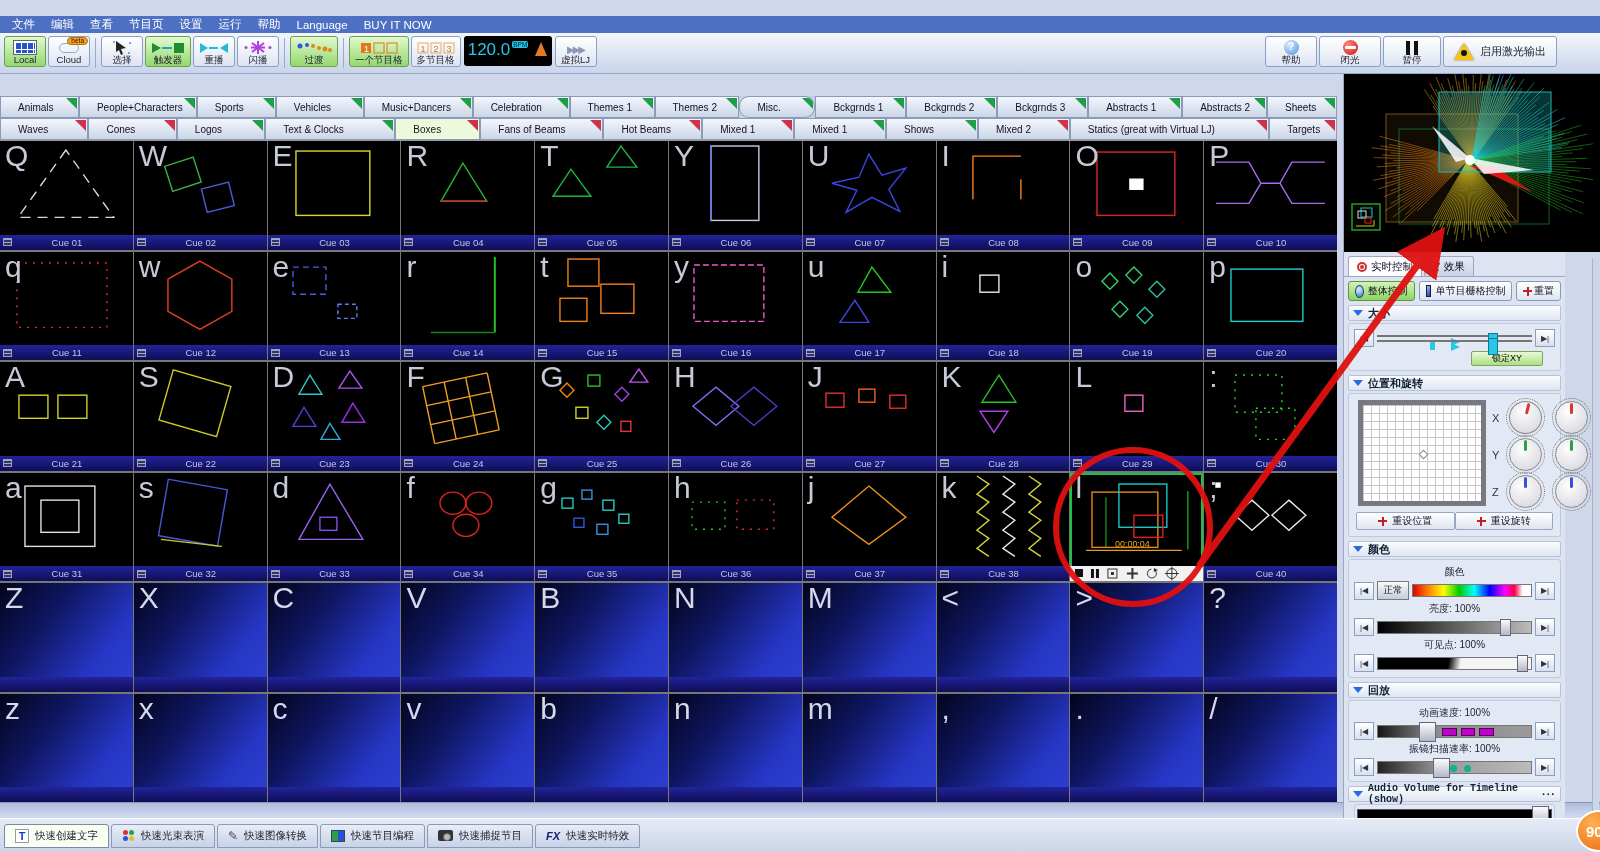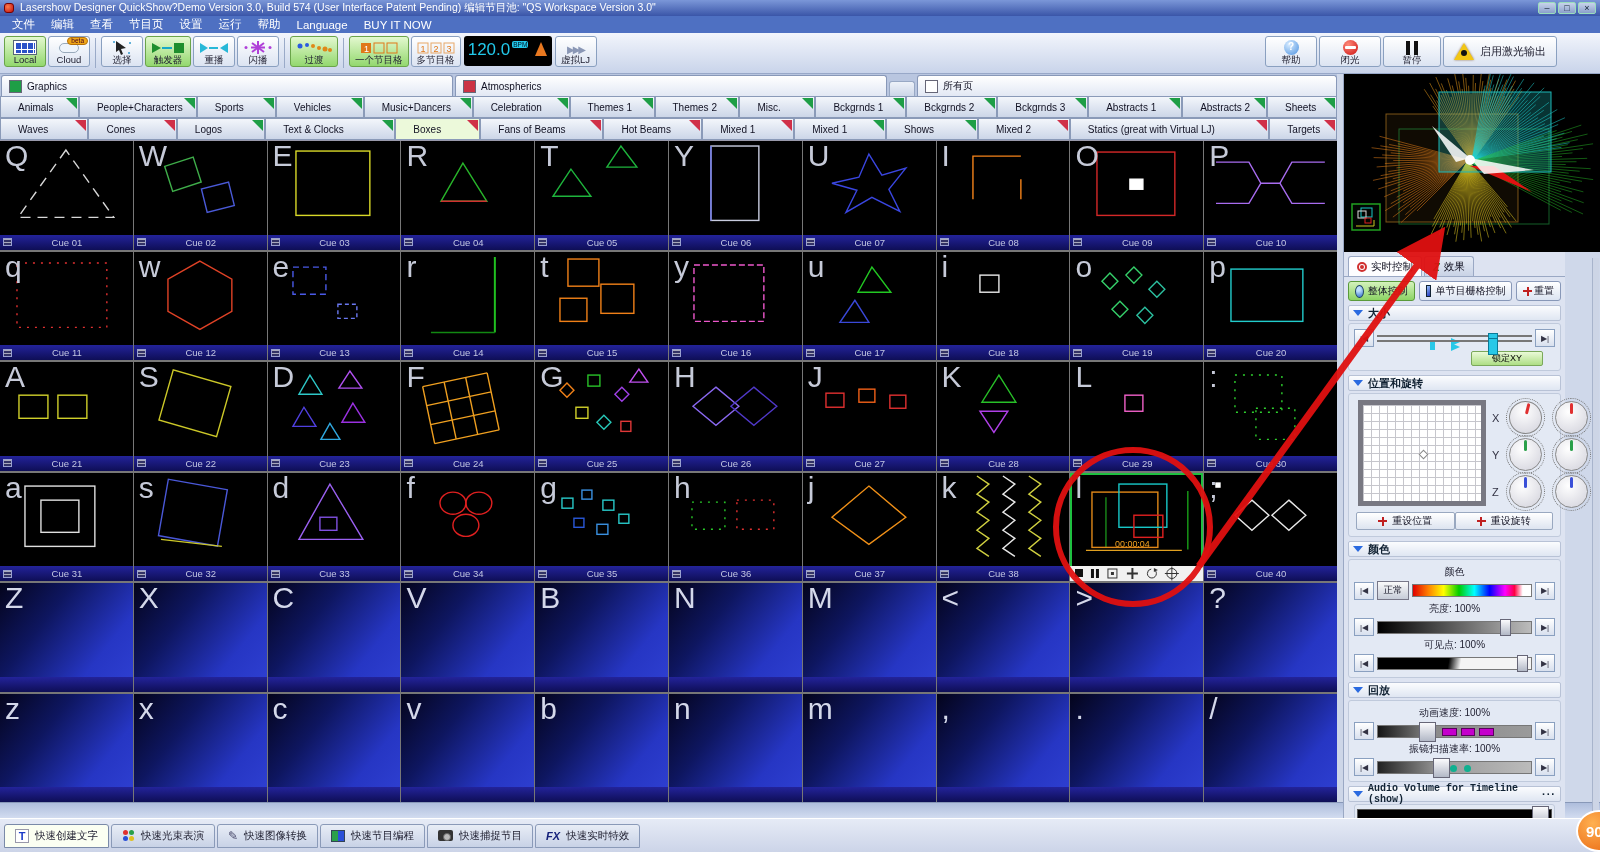--- a/index.html
+++ b/index.html
@@ -219,29 +219,20 @@
     background:radial-gradient(circle at 35% 30%,#ffb050,#e86510); border:2px solid #fff;
     color:#fff; font-weight:bold; font-size:15px; display:flex; align-items:center;
     justify-content:flex-start; padding-left:8px; z-index:60; }
   #annot { position:absolute; left:0; top:0; width:1600px; height:852px; pointer-events:none; z-index:50; }
 </style>
 </head>
 <body>
 
 <div id="app">
 
-  <div class="titlebar">
-    <span class="appico"></span>
-    <span>Lasershow Designer QuickShow?Demo  Version 3.0, Build 574   (User Interface Patent Pending)   编辑节目池: "QS Workspace Version 3.0"</span>
-    <span class="winbtns">
-      <span class="winbtn min"></span>
-      <span class="winbtn max"></span>
-      <span class="winbtn cls"></span>
-    </span>
-  </div>
 
   <div class="menubar" id="menubar">
       <span class="menuitem">文件</span>
       <span class="menuitem">编辑</span>
       <span class="menuitem">查看</span>
       <span class="menuitem">节目页</span>
       <span class="menuitem">设置</span>
       <span class="menuitem">运行</span>
       <span class="menuitem">帮助</span>
       <span class="menuitem">Language</span>
@@ -377,35 +368,20 @@
           </span>
         <span>暂停</span>
       </div>
       <div class="tbtn row" style="height:31px;margin-right:40px">
         <span class="ic-warn"></span>
         <span>启用激光输出</span>
       </div>
     </div>
   </div>
 
-  <div class="pagetabs">
-    <div class="pagetab" style="width:452px">
-      <span class="swatch sw-green"></span>
-      <span>Graphics</span>
-    </div>
-    <div class="pagetab" style="width:432px">
-      <span class="swatch sw-red"></span>
-      <span>Atmospherics</span>
-    </div>
-    <div class="tabstub"></div>
-    <div class="pagetab" style="flex:1">
-      <span class="swatch sw-white"></span>
-      <span>所有页</span>
-    </div>
-  </div>
 
   <div class="catrow" id="catrow1">
       <div class="cattab" style="flex-grow: 1; flex-basis: 0px;">
         <span class="catlabel">Animals</span>
         <span class="tri green"></span>
       </div>
       <div class="cattab" style="flex-grow: 1.65; flex-basis: 0px;">
         <span class="catlabel">People+Characters</span>
         <span class="tri green"></span>
       </div>
@@ -426,21 +402,21 @@
         <span class="tri green"></span>
       </div>
       <div class="cattab" style="flex-grow: 1.1; flex-basis: 0px;">
         <span class="catlabel">Themes 1</span>
         <span class="tri green"></span>
       </div>
       <div class="cattab" style="flex-grow: 1.1; flex-basis: 0px;">
         <span class="catlabel">Themes 2</span>
         <span class="tri green"></span>
       </div>
-      <div class="cattab" style="flex-grow: 0.95; flex-basis: 0px;">
+      <div class="cattab" style="flex-grow: 0.95; flex-basis: 0px; border-radius: 10px;">
         <span class="catlabel">Misc.</span>
         <span class="tri green"></span>
       </div>
       <div class="cattab" style="flex-grow: 1.2; flex-basis: 0px;">
         <span class="catlabel">Bckgrnds 1</span>
         <span class="tri green"></span>
       </div>
       <div class="cattab" style="flex-grow: 1.2; flex-basis: 0px;">
         <span class="catlabel">Bckgrnds 2</span>
         <span class="tri green"></span>

